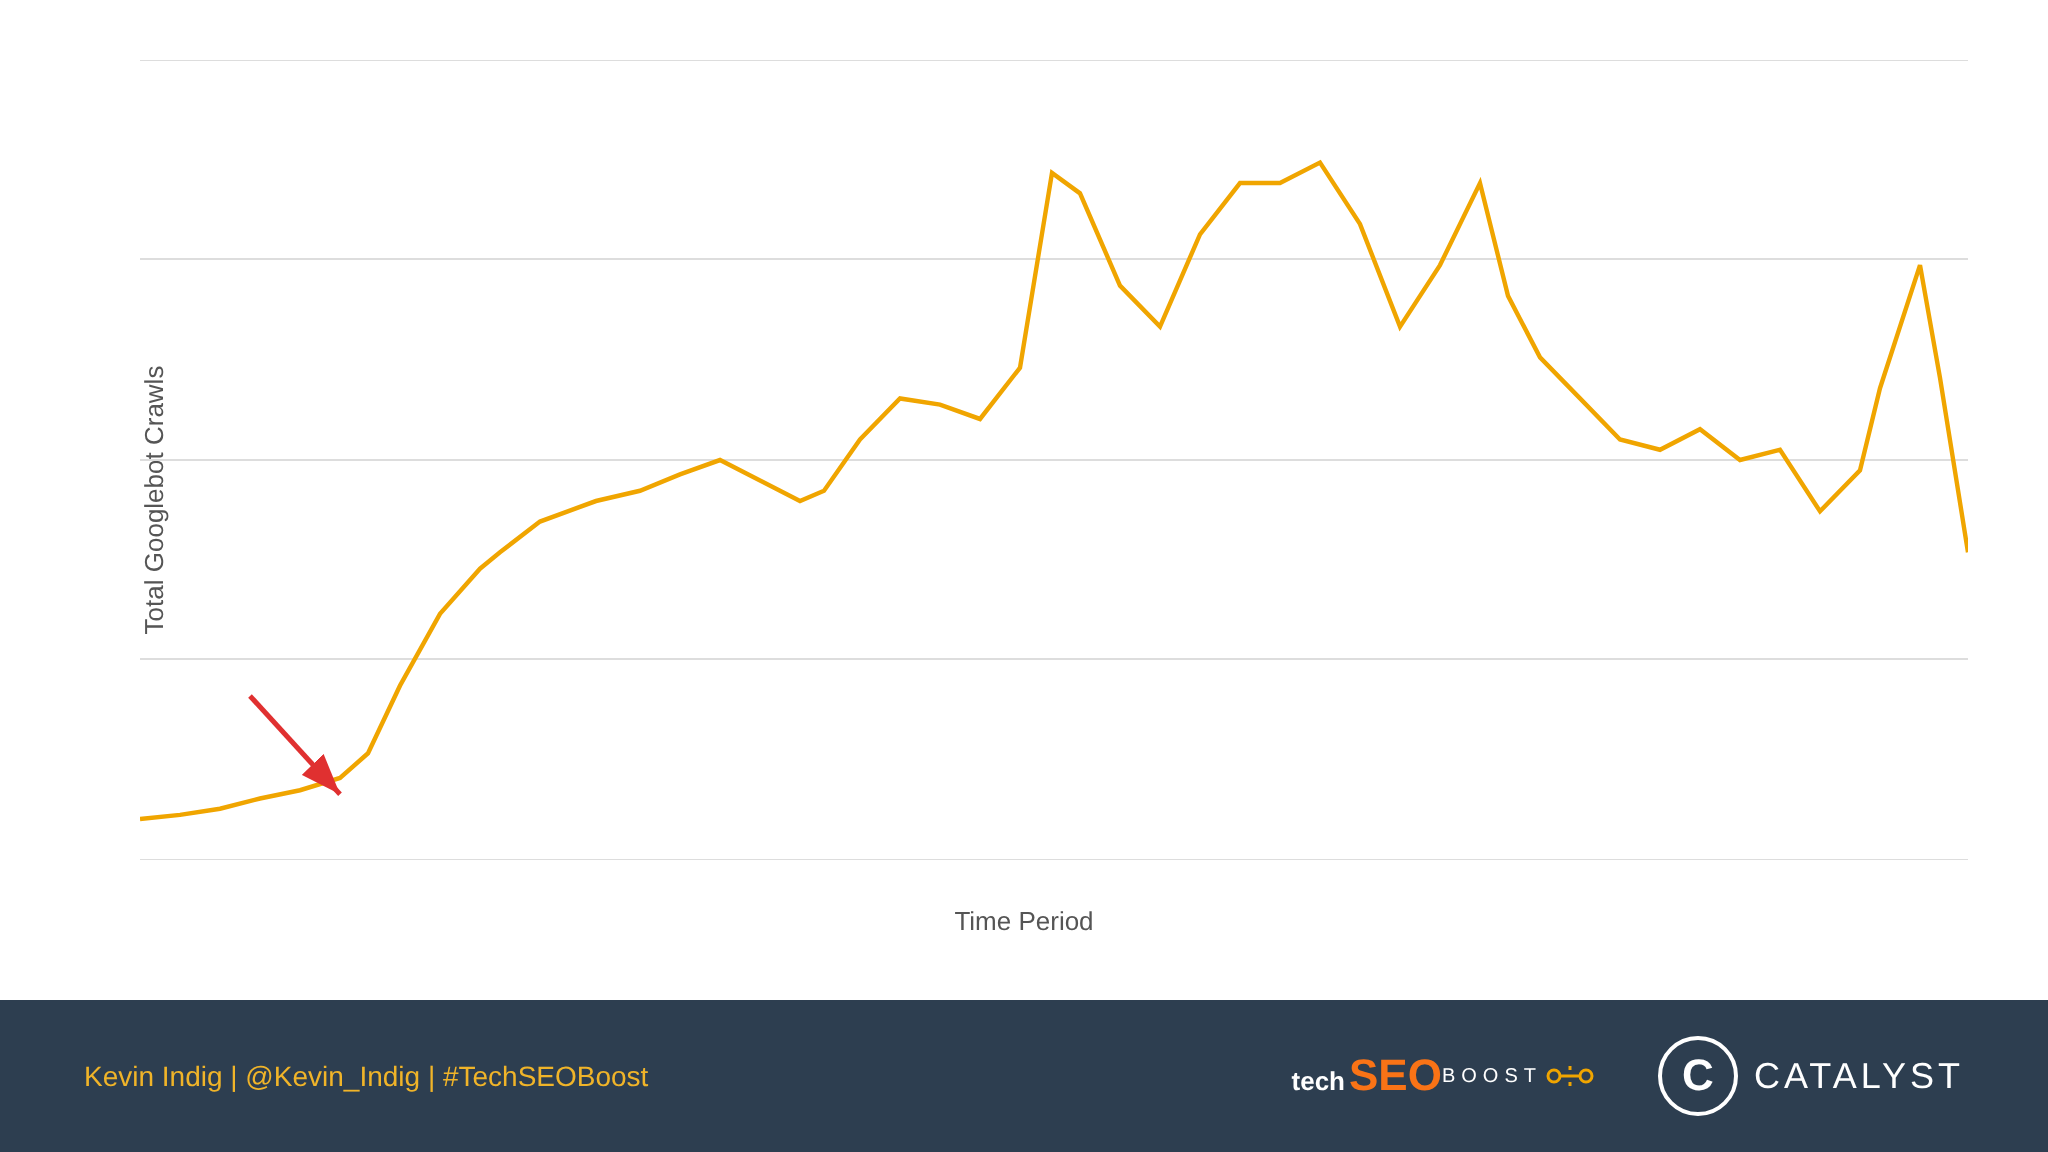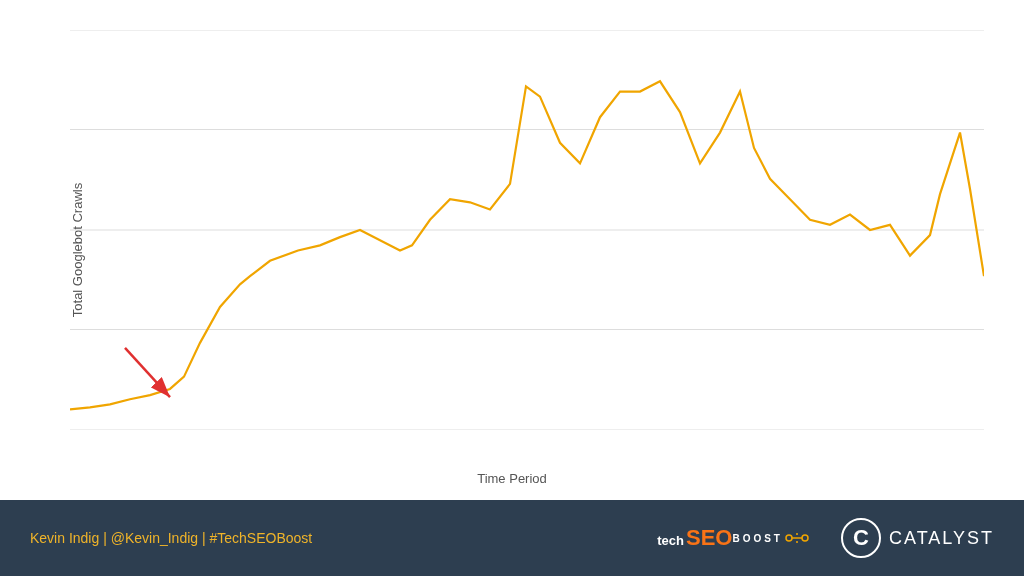--- a/index.html
+++ b/index.html
@@ -24,41 +24,41 @@
       left: 10px;
       top: 50%;
       transform: translateY(-50%) rotate(-90deg);
       font-size: 13px;
       color: #555;
       white-space: nowrap;
     }
 
     .x-axis-label {
       position: absolute;
-      bottom: 14px;
+      bottom: 32px;
       left: 50%;
       transform: translateX(-50%);
       font-size: 13px;
       color: #555;
     }
 
     .chart-area {
       width: 100%;
       height: 100%;
       position: relative;
     }
 
     .footer {
       width: 1024px;
       height: 76px;
       background: #2d3e50;
       display: flex;
       align-items: center;
       justify-content: space-between;
-      padding: 0 30px;
+      padding: 0 42px;
     }
 
     .footer-left {
       color: #f0b429;
       font-size: 14px;
       font-weight: 500;
     }
 
     .footer-right {
       display: flex;
@@ -204,21 +204,21 @@
 <div class="footer">
   <div class="footer-left">Kevin Indig  |  @Kevin_Indig  |  #TechSEOBoost</div>
 
   <div class="footer-right">
 
     <div class="techseo-logo">
       <div style="display:flex; align-items:baseline; gap:2px;">
         <span style="font-size:13px; font-weight:bold; color:#fff;">tech</span>
         <span style="font-size:22px; font-weight:900; color:#f97316; line-height:1;">SEO</span>
       </div>
-      <div style="font-size:10px; letter-spacing:3px; color:#fff; font-weight:bold;">BOOST</div>
+      <div style="font-size:10px; letter-spacing:3px; color:#fff; font-weight:normal;">BOOST</div>
 
       <svg width="28" height="18" viewBox="0 0 28 18">
         <circle cx="6" cy="9" r="3" fill="none" stroke="#F0A500" stroke-width="1.5"></circle>
         <circle cx="22" cy="9" r="3" fill="none" stroke="#F0A500" stroke-width="1.5"></circle>
         <line x1="9" y1="9" x2="19" y2="9" stroke="#F0A500" stroke-width="1.5"></line>
         <line x1="14" y1="4" x2="14" y2="6" stroke="#F0A500" stroke-width="1.5"></line>
         <line x1="14" y1="12" x2="14" y2="14" stroke="#F0A500" stroke-width="1.5"></line>
       </svg>
     </div>
 

